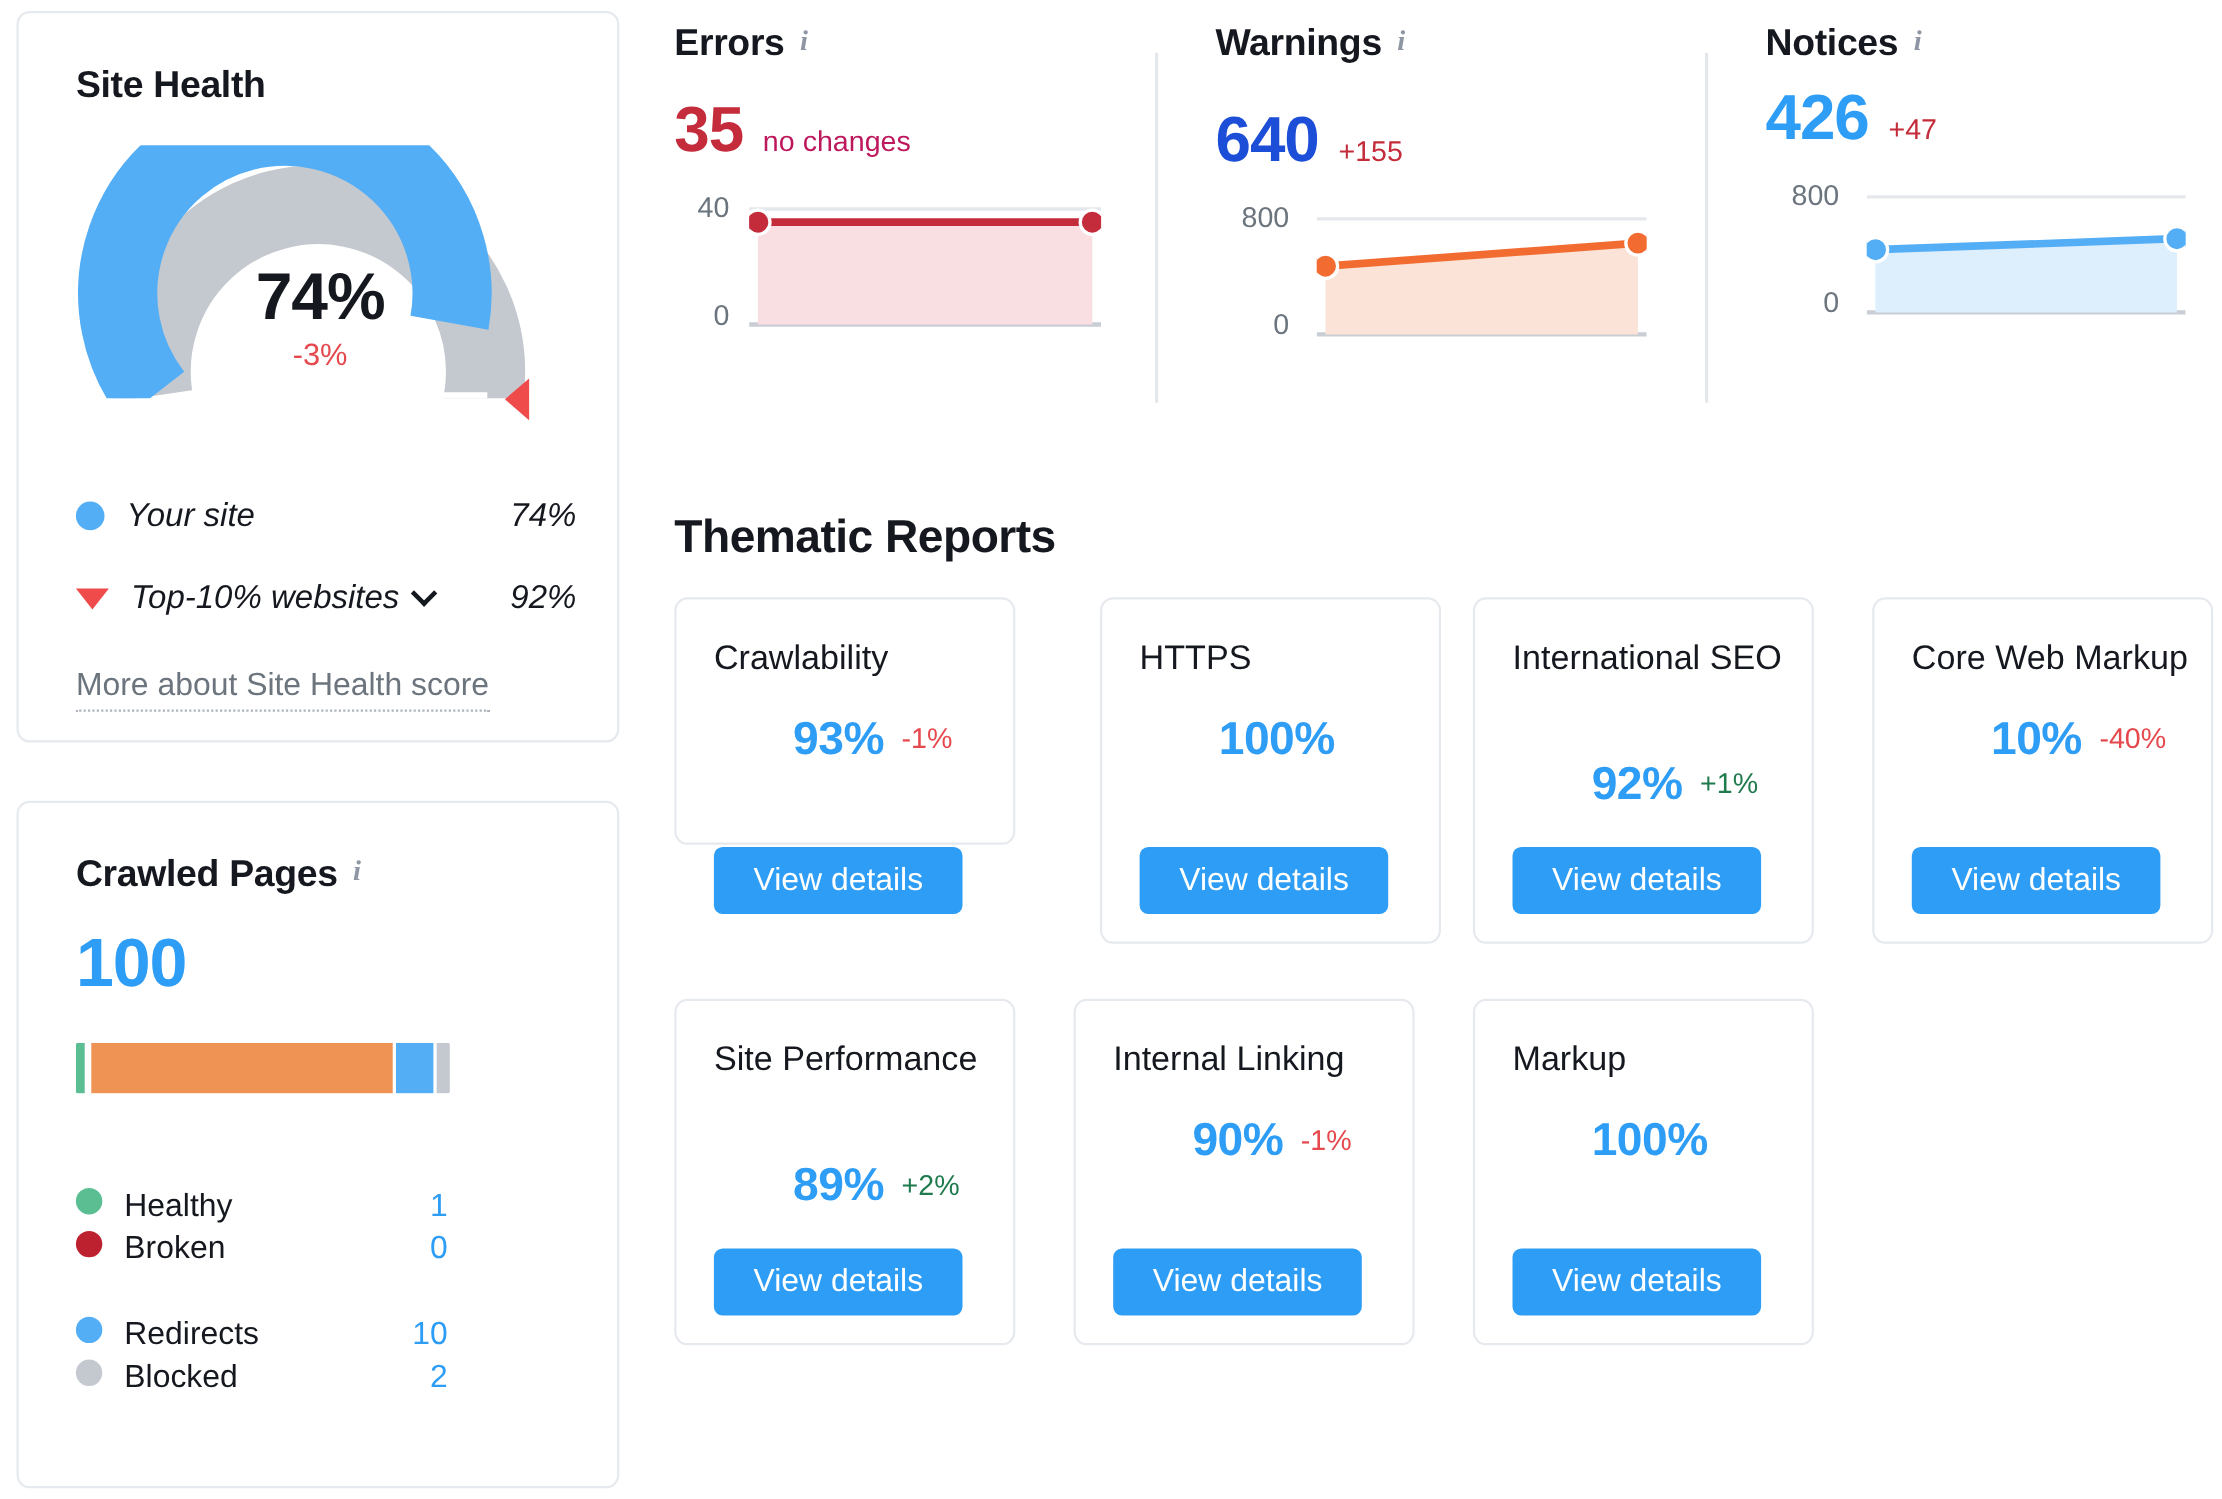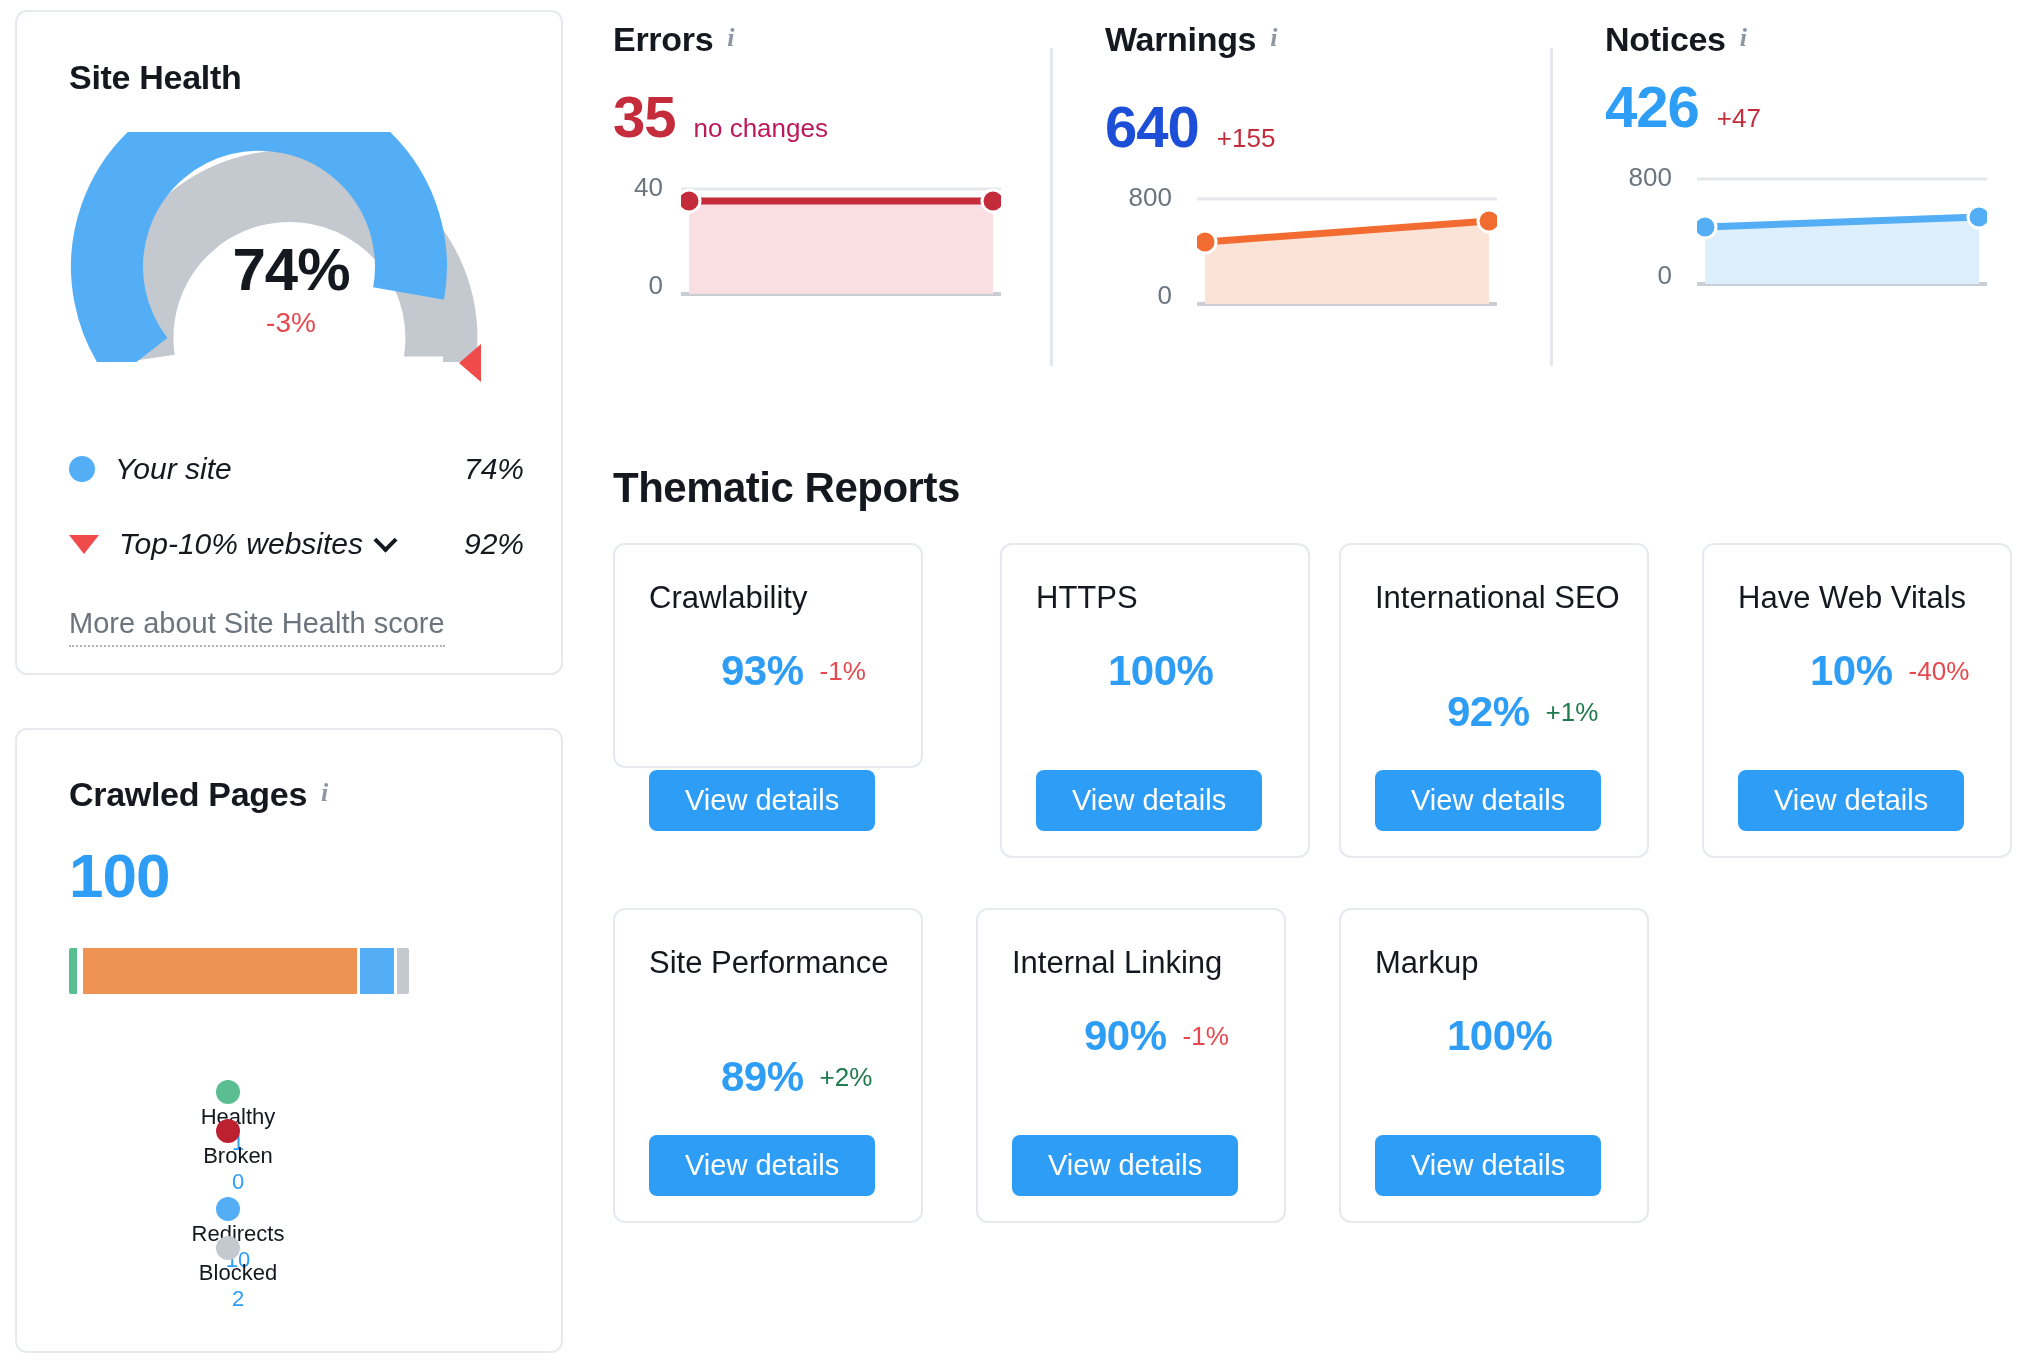--- a/index.html
+++ b/index.html
@@ -86,21 +86,21 @@
   }
   #crawled-bar {
     position: absolute; left: 52px; top: 218px;
     width: 340px; height: 46px; display: flex; overflow: hidden;
     border-radius: 2px; gap: 3px;
   }
   .bar-seg { height: 100%; }
 
   .cp-row {
     position: absolute; left: 52px; width: 338px;
-    display: flex; align-items: center; font-size: 22px; flex-direction: column;
+    display: flex; align-items: flex-start; font-size: 29px;
   }
   .cp-dot { width: 24px; height: 24px; border-radius: 50%; margin-right: 20px; flex:0 0 auto; }
   .cp-label { flex: 1 1 auto; color: #15181f; }
   .cp-val { color: #2e9df5; }
 
   
   .stat { position: absolute; top: 20px; }
   .stat-title {
     font-size: 34px; font-weight: bold; color: #15181f; letter-spacing: -0.3px;
   }
@@ -340,21 +340,21 @@
           <span class="donut-sm-hole"></span>
         </span>
       </span>
       <span class="tcard-pct">92%</span>
       <span class="tcard-delta" style="color:#1f7a4d;">+1%</span>
     </div>
     <button class="view-btn" style="top:225px;">View details</button>
   </div>
 
   <div class="tcard" style="left:1702px;top:543px;height:315px;">
-    <div class="tcard-title">Have Web Vitals</div>
+    <div class="tcard-title">Core Web Markup</div>
     <div class="tcard-metric" style="top:100px;">
       <span class="donut-sm">
         <span class="donut-sm-inner" style="background:conic-gradient(#2e9df5 0% 10%, #c4c8cf 10% 100%);">
           <span class="donut-sm-hole"></span>
         </span>
       </span>
       <span class="tcard-pct">10%</span>
       <span class="tcard-delta" style="color:#e5484d;">-40%</span>
     </div>
     <button class="view-btn" style="top:225px;">View details</button>

